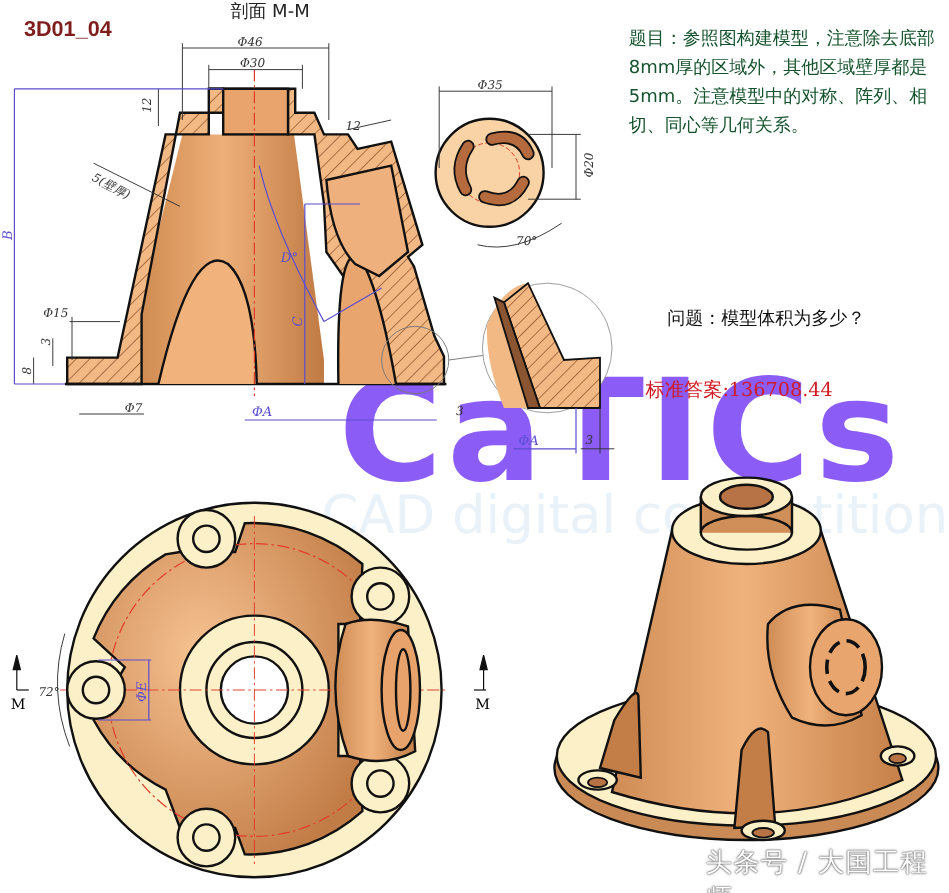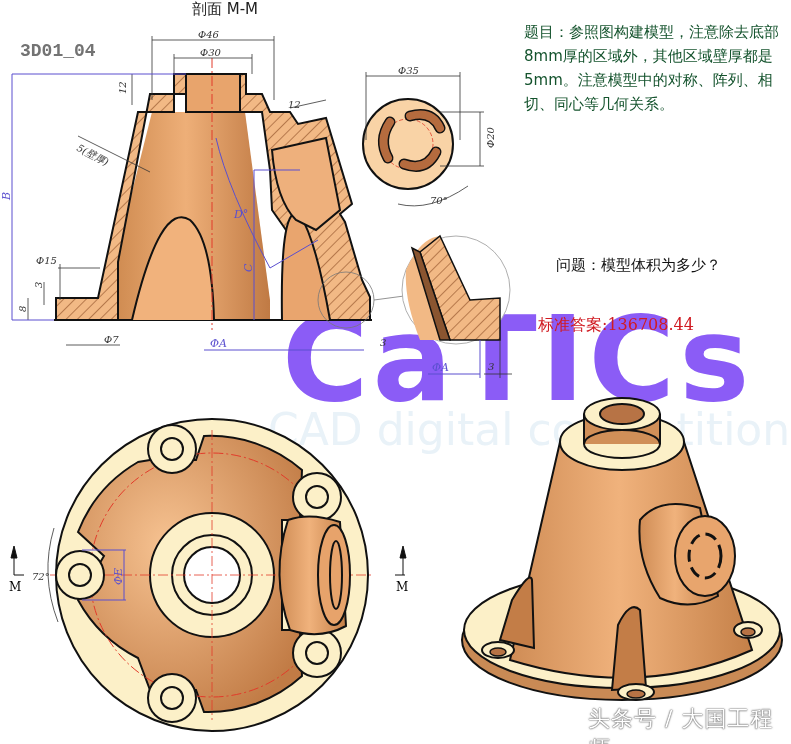--- a/index.html
+++ b/index.html
@@ -1,19 +1,19 @@
 <!DOCTYPE html>
 <html><head>
 <meta charset="utf-8">
 <style>
   html,body{margin:0;padding:0;background:#ffffff;}
   body{width:791px;height:744px;position:relative;overflow:hidden;font-family:"DejaVu Serif",serif;}
   .abs{position:absolute;}
   svg{position:absolute;left:0;top:0;}
-  .code{left:20px;top:14px;font-size:18px;font-weight:bold;color:#737373;font-family:Liberation Mono, monospace;margin-top:27px;}
+  .code{left:20px;top:14px;font-size:18px;font-weight:bold;color:#7f1d1d;font-family:Liberation Sans, sans-serif;}
   .section-title{left:172px;top:0px;font-size:15px;color:#222;font-family:"DejaVu Sans",sans-serif;margin-left:20px;}
   .problem{left:524px;top:20px;width:260px;font-size:15px;line-height:24px;color:#14532d;font-family:"DejaVu Sans",sans-serif;}
   .params{left:530px;top:180px;font-size:15px;line-height:25px;color:#d01b22;font-family:"DejaVu Serif",serif;}
   .params .row2{padding-left:64px;}
   .question{left:532px;top:256px;font-size:15px;color:#111;font-family:Liberation Mono, monospace;margin-left:24px;}
   .answer{left:538px;top:315px;font-size:16px;color:#d01b22;font-family:"DejaVu Serif",serif;}
   .footer{left:588px;top:704px;font-size:22px;color:#ffffff;font-family:"DejaVu Sans",sans-serif;text-shadow:0 0 2px #555,0 0 1px #333;letter-spacing:1px;}
   .wm1{left:282px;top:290px;font-size:118px;font-weight:bold;color:#8b5cf6;font-family:"DejaVu Sans",sans-serif;letter-spacing:4px;}
   .wm2{left:268px;top:404px;font-size:44px;color:#e9f2f8;font-family:"DejaVu Sans",sans-serif;}
   .dim{font-family:"DejaVu Serif",serif;font-style:italic;font-size:10px;fill:#333;}

